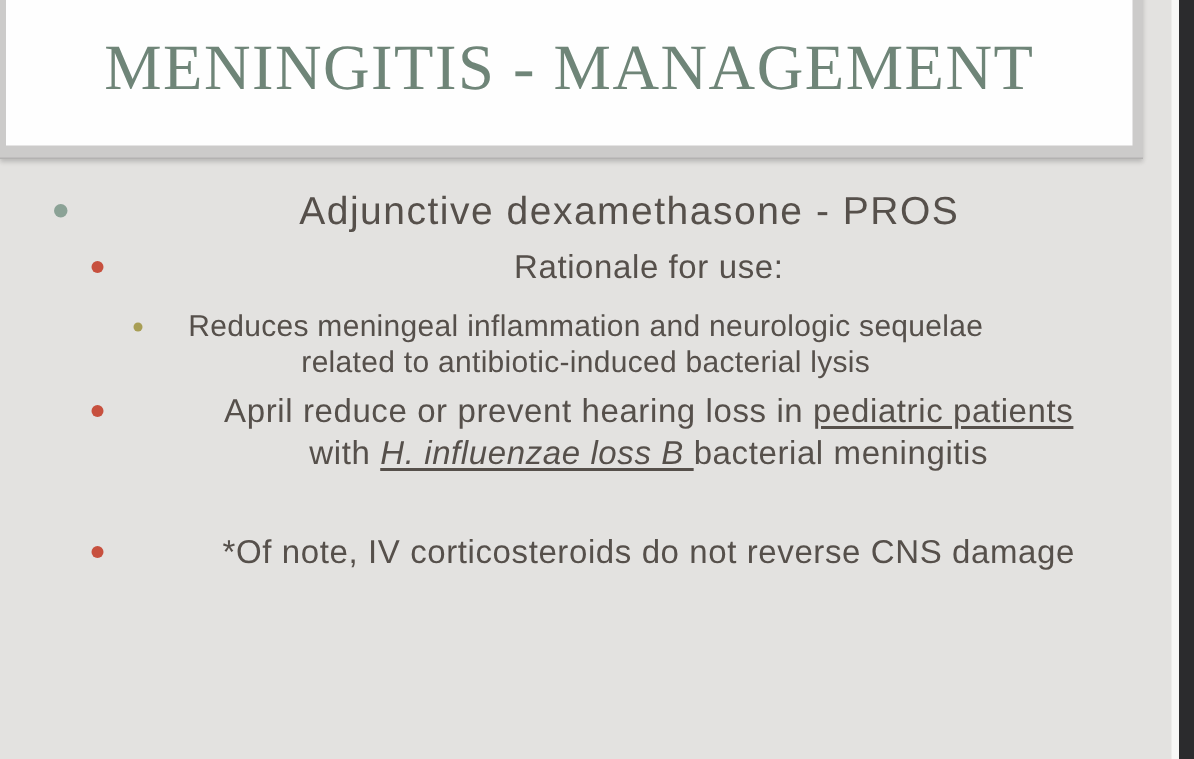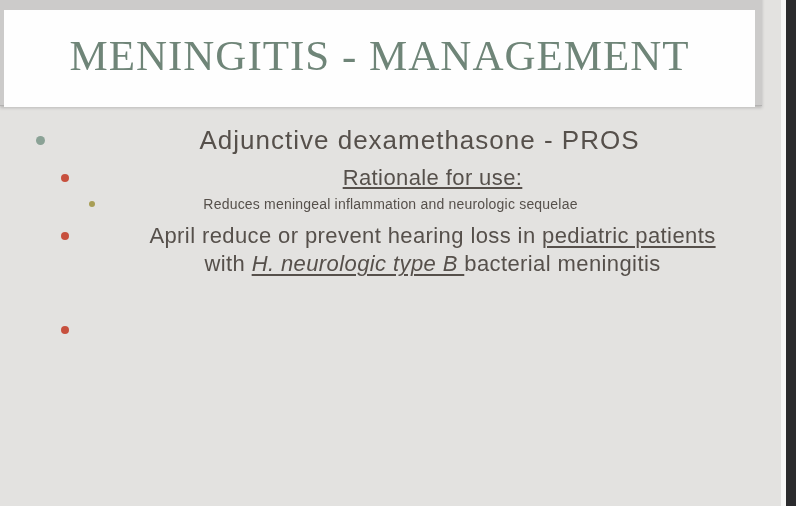--- a/index.html
+++ b/index.html
@@ -29,21 +29,20 @@
   .title-box {
     position: absolute;
     left: 4px;
     top: 12px;
     width: 751px;
     height: 97px;
     background: var(--frame-fill, #fefefe);
     display: flex;
     align-items: center;
     justify-content: center;
-    margin-top: 10px;
   }
   .title-text {
     font-family: "Liberation Serif", serif;
     font-size: 43px;
     font-weight: 400;
     letter-spacing: 1px;
     color: var(--title-text, #6f8578);
     margin-top: -7px;
     white-space: pre;
   }
@@ -52,22 +51,22 @@
     position: absolute;
     left: 0;
     top: 124px;
     width: 781px;
     color: var(--body-text, #56504b);
   }
   .li { position: relative; }
   .line { white-space: pre; text-align: center; }
   .l1 { font-size: 26px; line-height: 32px; padding-left: 58px; margin-bottom: 8px; letter-spacing: 1px; }
   .l2 { font-size: 22px; line-height: 28px; padding-left: 84px; margin-bottom: 6px; letter-spacing: 0.4px; }
-  .l2.tight { margin-bottom: 0; text-decoration: underline; }
-  .l3 { font-size: 14px; line-height: 24px; margin-bottom: 6px; letter-spacing: 0.2px; }
+  .l2.tight { margin-bottom: 14px; }
+  .l3 { font-size: 20px; line-height: 24px; margin-bottom: 6px; letter-spacing: 0.2px; }
   .dot { position: absolute; border-radius: 50%; }
   .l1 > .dot { left: 36px; top: 12px; width: 9px; height: 9px; background: var(--bullet-l1, #8ba296); }
   .l2 > .dot { left: 61px; top: 10px; width: 8px; height: 8px; background: var(--bullet-l2, #c7503e); }
   .l3 > .dot { left: 89px; top: 9px;  width: 6px; height: 6px; background: var(--bullet-l3, #a89e55); }
   .u { text-decoration: underline; text-decoration-thickness: 2px; text-underline-offset: 3px; margin-top: 23px; }
   .i { font-style: italic; }
   .spacer { height: 32px; }
   
   .strip-light {
     position: absolute;
@@ -97,27 +96,29 @@
         <span class="dot"></span>
         <div class="line"><span class="">Adjunctive dexamethasone - PROS</span></div>
       </div>
       <div class="li l2 tight">
         <span class="dot"></span>
         <div class="line"><span class="">Rationale for use:</span></div>
       </div>
       <div class="li l3">
         <span class="dot"></span>
         <div class="line"><span class="">Reduces meningeal inflammation and neurologic sequelae</span></div>
+        <div class="line"><span class="">related to antibiotic-induced bacterial lysis</span></div>
       </div>
       <div class="li l2">
         <span class="dot"></span>
         <div class="line"><span class="">April reduce or prevent hearing loss in </span><span class="u ">pediatric patients</span></div>
-        <div class="line"><span class="">with </span><span class="u i">H. neurologic type B </span><span class="">bacterial meningitis</span></div>
+        <div class="line"><span class="">with </span><span class="u i">H. influenzae loss B </span><span class="">bacterial meningitis</span></div>
       </div>
       <div class="spacer"></div>
       <div class="li l2">
         <span class="dot"></span>
+        <div class="line"><span class="">*Of note, IV corticosteroids do not reverse CNS damage</span></div>
       </div>
     </div>
 
   <div class="strip-light"></div>
   <div class="strip-dark"></div>
 </div>
 
 </body></html>

